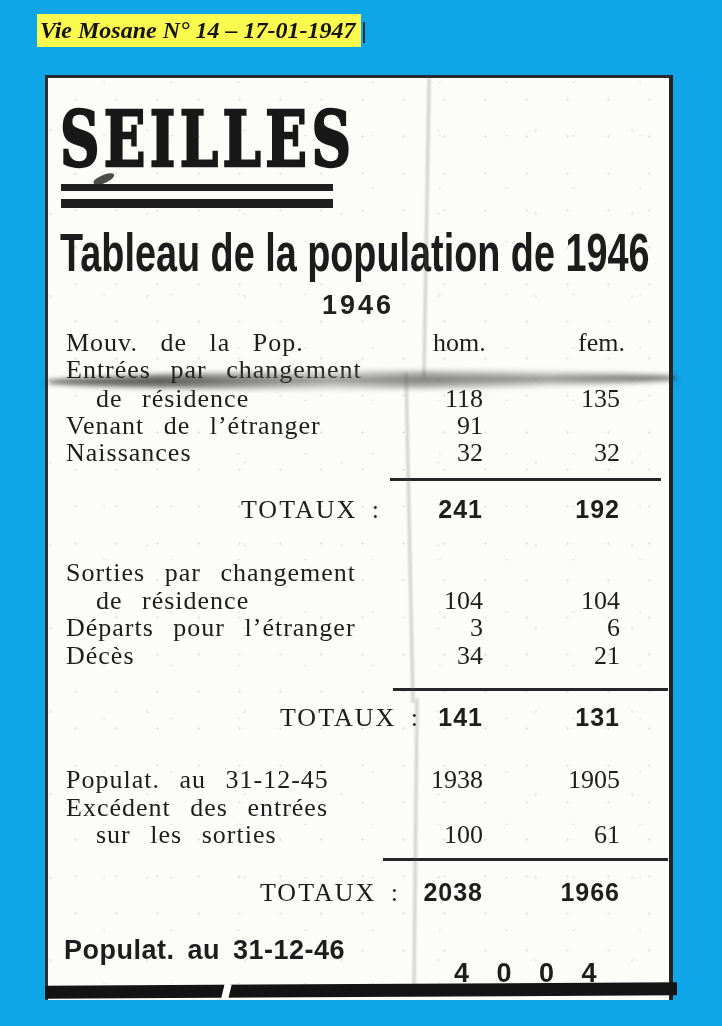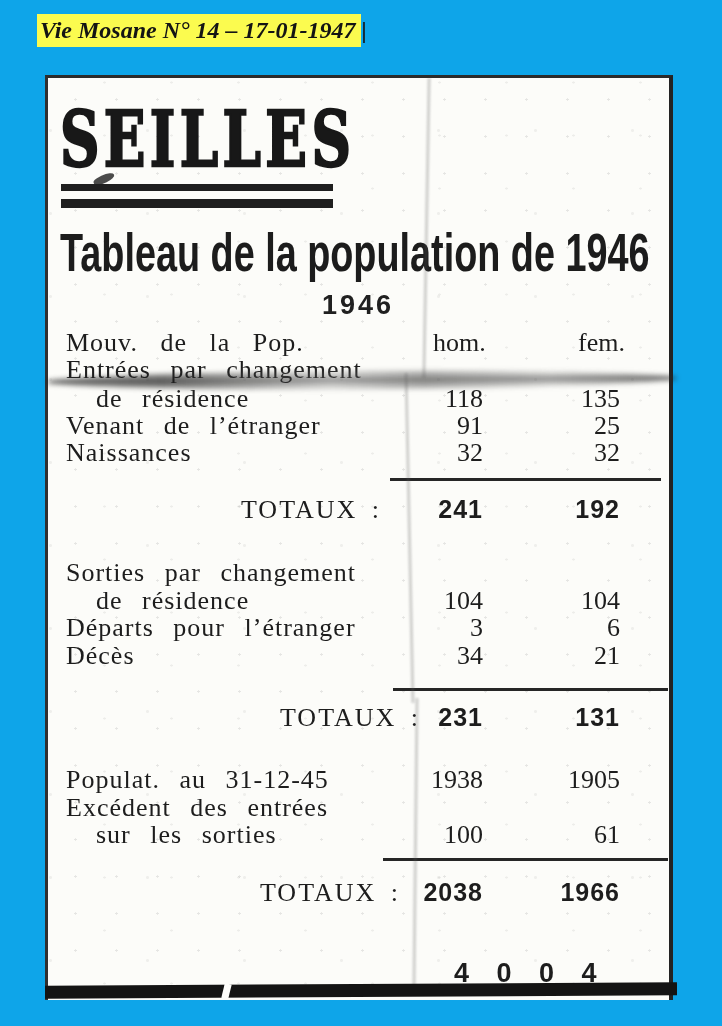--- a/index.html
+++ b/index.html
@@ -110,21 +110,20 @@
           <span class="lbl">Entrées par changement</span>
         </div>
         <div class="t-row" style="top: 306px;">
           <span class="lbl indent">de résidence</span>
           <span class="num hom">118</span>
           <span class="num fem">135</span>
         </div>
         <div class="t-row" style="top: 333px;">
           <span class="lbl">Venant de l’étranger</span>
           <span class="num hom">91</span>
-          <span class="num fem">25</span>
         </div>
         <div class="t-row" style="top: 360px;">
           <span class="lbl">Naissances</span>
           <span class="num hom">32</span>
           <span class="num fem">32</span>
         </div>
         <div class="rule" style="top: 400px; left: 342px; width: 271px;"></div>
         <div class="t-row" style="top: 417px;">
           <span class="tlabel" style="width: 333px;">TOTAUX :</span>
           <span class="num hom total-num">241</span>
@@ -144,21 +143,21 @@
           <span class="num fem">6</span>
         </div>
         <div class="t-row" style="top: 563px;">
           <span class="lbl">Décès</span>
           <span class="num hom">34</span>
           <span class="num fem">21</span>
         </div>
         <div class="rule" style="top: 610px; left: 345px; width: 275px;"></div>
         <div class="t-row" style="top: 625px;">
           <span class="tlabel" style="width: 372px;">TOTAUX :</span>
-          <span class="num hom total-num">231</span>
+          <span class="num hom total-num">141</span>
           <span class="num fem total-num">131</span>
         </div>
         <div class="t-row" style="top: 687px;">
           <span class="lbl">Populat. au 31-12-45</span>
           <span class="num hom">1938</span>
           <span class="num fem">1905</span>
         </div>
         <div class="t-row" style="top: 715px; padding-left: 38px;">
           <span class="lbl">Excédent des entrées</span>
         </div>
@@ -167,20 +166,21 @@
           <span class="num hom">100</span>
           <span class="num fem">61</span>
         </div>
         <div class="rule" style="top: 780px; left: 335px; width: 285px;"></div>
         <div class="t-row" style="top: 800px;">
           <span class="tlabel" style="width: 352px;">TOTAUX :</span>
           <span class="num hom total-num">2038</span>
           <span class="num fem total-num">1966</span>
         </div>
         <div class="t-row" style="top: 857px;">
+          <span class="flabel">Populat. au 31-12-46</span>
           <span class="fvalue">4 0 0 4</span>
         </div>
       </div>
 
     <div class="crease-h"></div>
     <div class="crease-v v1"></div>
     <div class="crease-v v2"></div>
     <div class="crease-v v3"></div>
 
     <div class="bottom-bar">

